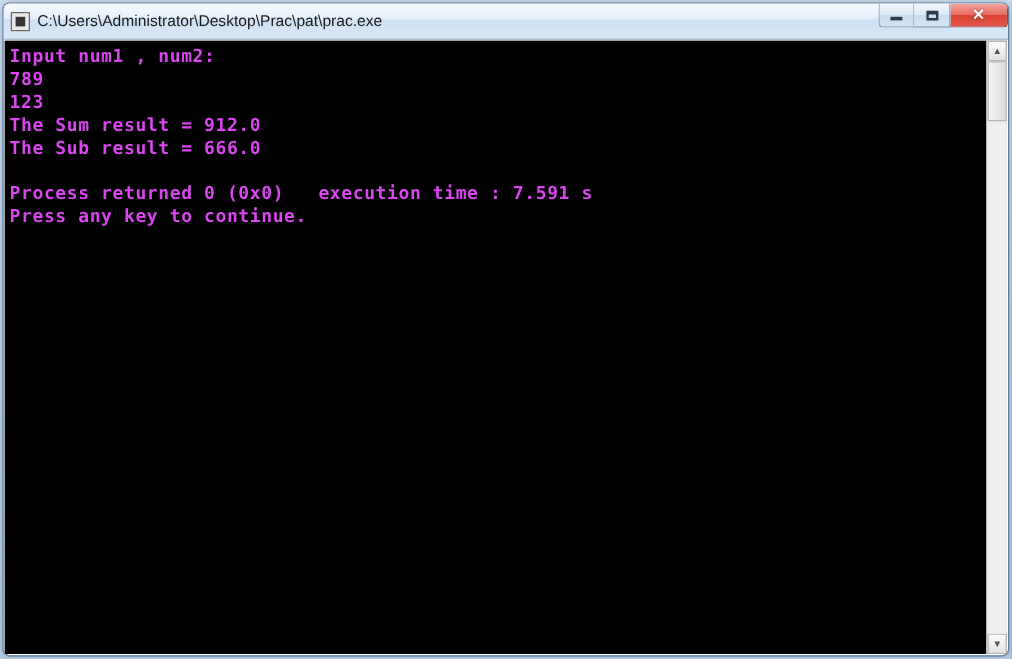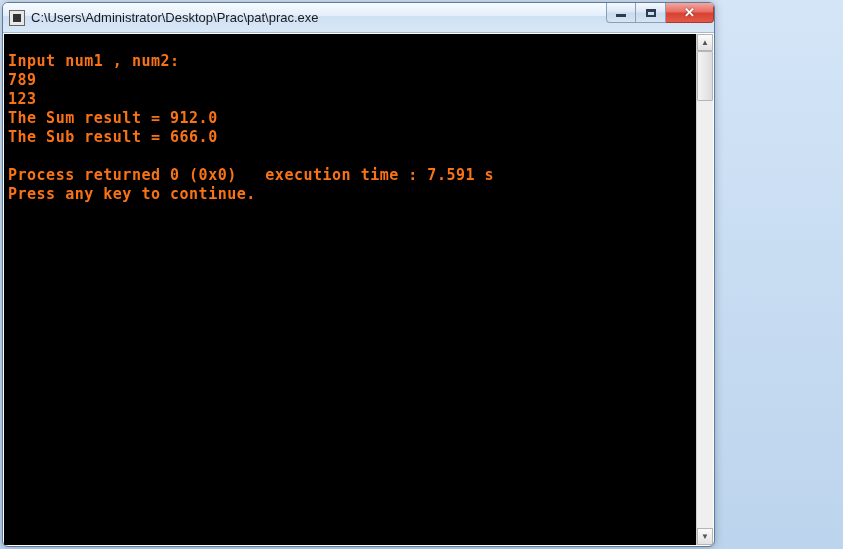--- a/index.html
+++ b/index.html
@@ -7,21 +7,21 @@
     width: 843px;
     height: 549px;
     background: linear-gradient(to bottom, #d4e5f7, #bcd4ed);
     font-family: "Segoe UI", Tahoma, sans-serif;
     overflow: hidden;
     position: relative;
   }
   .window {
     position: absolute;
     left: 2px; top: 2px;
-    width: 713px; height: 545px;
+    width: 839px; height: 545px;
     border: 1px solid #5a7ca0;
     border-radius: 6px;
     background: #fff;
     box-shadow: 0 0 8px rgba(0,0,0,0.25);
     display: flex;
     flex-direction: column;
     overflow: hidden;
   }
   .titlebar {
     height: 30px;
@@ -99,25 +99,25 @@
   .client {
     flex: 1;
     display: flex;
     background: #000;
     border: 1px solid #fff;
     margin: 0;
   }
   .console {
     flex: 1;
     background: #000;
-    padding: 18px 4px;
+    padding: 4px 4px;
     font-family: "Lucida Console", Consolas, monospace;
     font-size: 15px;
     line-height: 19px;
-    color: #f97316;
+    color: #d946ef;
     white-space: pre;
     overflow: hidden;
     font-weight: bold;
     letter-spacing: 0.5px;
   }
   .scrollbar {
     width: 17px;
     background: #f0f0f0;
     display: flex;
     flex-direction: column;

